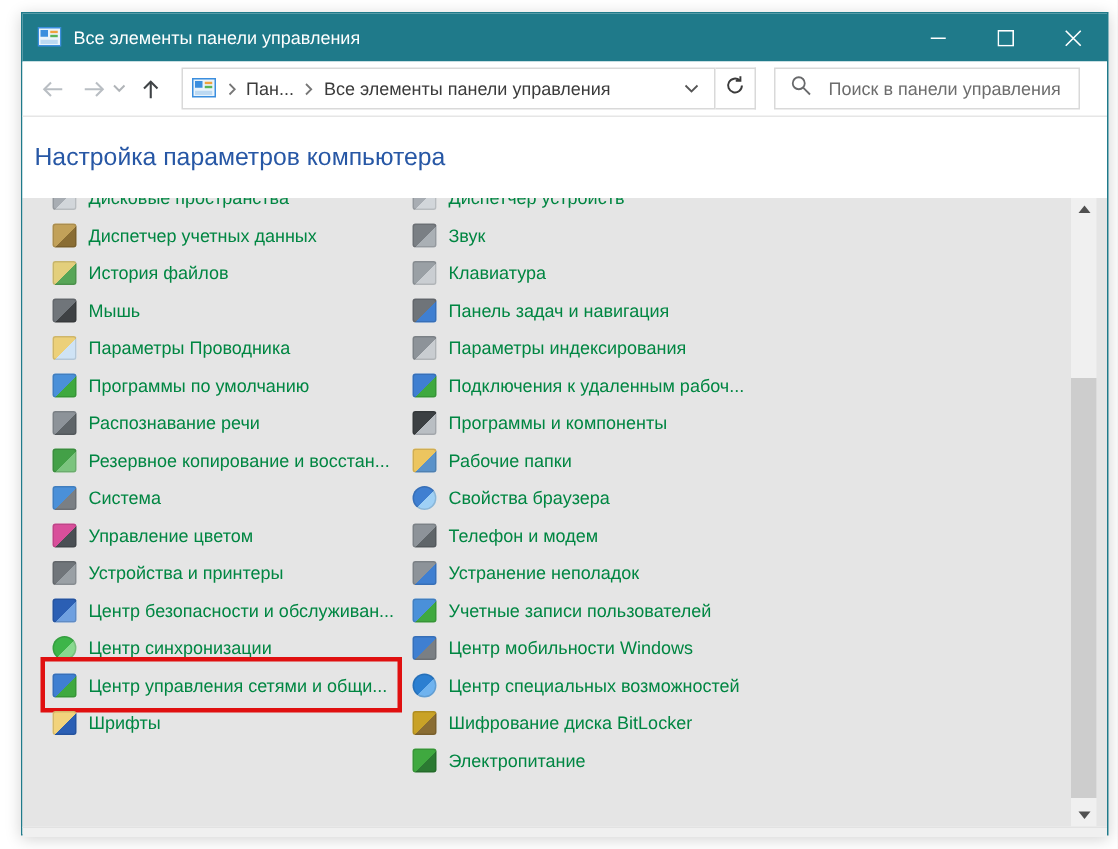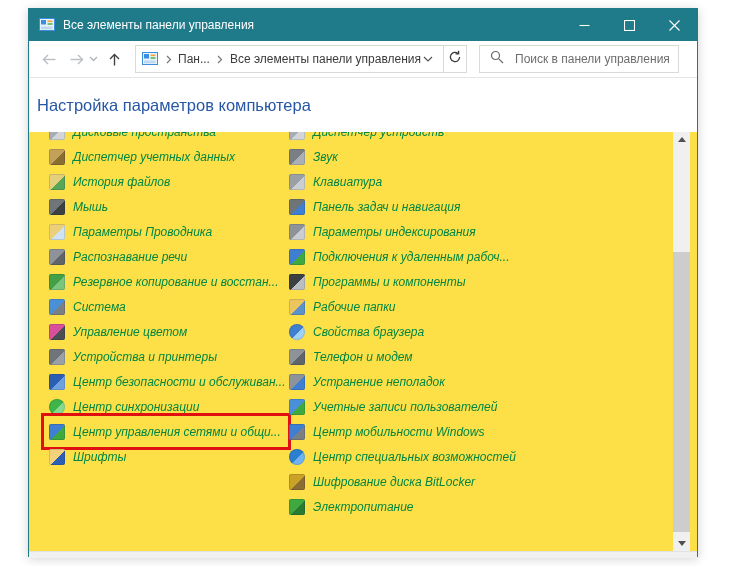--- a/index.html
+++ b/index.html
@@ -1,17 +1,17 @@
 <!DOCTYPE html>
 <html style="--titlebar: #1f7a8a; --accent-red: #e01010; --item-green: #008642; --header-blue: #2757a5; --link-blue: #0066cc;"><head>
 <meta charset="utf-8">
 <style>
   html,body{margin:0;padding:0;background:#fff;width:745px;height:566px;overflow:hidden;
     font-family:"Liberation Sans",sans-serif;-webkit-font-smoothing:antialiased;}
-  .window{position:absolute;left:28px;top:8px;width:670px;height:549px;background:#fff;
+  .window{position:absolute;left:14px;top:8px;width:725px;height:549px;background:#fff;
     border:1px solid var(--titlebar,#1f7a8a);box-sizing:border-box;box-shadow:0 2px 10px rgba(0,0,0,.18);}
   
   .titlebar{height:32px;background:var(--titlebar,#1f7a8a);display:flex;align-items:center;}
   .titlebar .app-icon{margin:0 8px 0 10px;display:flex;}
   .titlebar .title{color:#fff;font-size:12px;flex:1;white-space:nowrap;overflow:hidden;}
   .win-controls{display:flex;height:100%;}
   .wc{width:45px;height:100%;display:flex;align-items:center;justify-content:center;cursor:default;}
   
   .navbar{height:37px;border-bottom:1px solid #e6e6e6;display:flex;align-items:center;
     padding:0 18px 0 12px;box-sizing:border-box;background:#fff;}
@@ -31,21 +31,21 @@
   .header{height:54px;display:flex;align-items:center;justify-content:space-between;
     padding-left:8px;box-sizing:border-box;background:#fff;}
   .page-title{font-size:16.5px;color:var(--header-blue,#2757a5);font-weight:400;margin:0;white-space:nowrap;}
   .view-group{display:flex;align-items:center;gap:10px;margin-right:82px;}
   .view-label{font-size:12px;color:#3b3b3b;}
   .view-box{border:3px solid var(--accent-red,#e01010);padding:5px 9px;display:flex;align-items:center;gap:8px;}
   .view-value{font-size:12px;color:var(--link-blue,#0066cc);white-space:nowrap;}
   .tri-down{width:0;height:0;border-left:4px solid transparent;border-right:4px solid transparent;
     border-top:5px solid var(--link-blue,#0066cc);}
   
-  .content{position:relative;height:419px;overflow:hidden;background:#fde047;font-style:italic;}
+  .content{position:relative;height:419px;overflow:hidden;background:#e5e5e5;}
   .list{display:flex;padding-left:20px;margin-top:-13px;}
   .col{display:flex;flex-direction:column;}
   .col-left{width:240px;}
   .col-right{width:430px;}
   .item{height:25px;display:flex;align-items:center;gap:8px;position:relative;width:fit-content;
     padding-right:6px;cursor:default;}
   .ic{width:16px;height:16px;border-radius:2px;flex:none;box-shadow:inset 0 0 0 1px rgba(0,0,0,.12);}
   .ic.circ{border-radius:50%;}
   .lbl{font-size:12px;color:var(--item-green,#008642);white-space:nowrap;}
   .item.hl::after{content:"";position:absolute;left:-8px;right:-4px;top:-6px;bottom:-6px;
@@ -191,20 +191,24 @@
           </div>
           <div class="item">
             <span class="ic" style="background: linear-gradient(135deg, rgb(112, 117, 122) 55%, rgb(62, 65, 68) 55%);"></span>
             <span class="lbl">Мышь</span>
           </div>
           <div class="item">
             <span class="ic" style="background: linear-gradient(135deg, rgb(236, 208, 121) 55%, rgb(207, 227, 245) 55%);"></span>
             <span class="lbl">Параметры Проводника</span>
           </div>
           <div class="item">
+            <span class="ic" style="background: linear-gradient(135deg, rgb(74, 144, 217) 55%, rgb(63, 169, 63) 55%);"></span>
+            <span class="lbl">Программы по умолчанию</span>
+          </div>
+          <div class="item">
             <span class="ic" style="background: linear-gradient(135deg, rgb(141, 147, 153) 55%, rgb(95, 101, 105) 55%);"></span>
             <span class="lbl">Распознавание речи</span>
           </div>
           <div class="item">
             <span class="ic" style="background: linear-gradient(135deg, rgb(67, 160, 71) 55%, rgb(123, 196, 126) 55%);"></span>
             <span class="lbl">Резервное копирование и восстан...</span>
           </div>
           <div class="item">
             <span class="ic" style="background: linear-gradient(135deg, rgb(74, 144, 217) 55%, rgb(122, 127, 132) 55%);"></span>
             <span class="lbl">Система</span>

